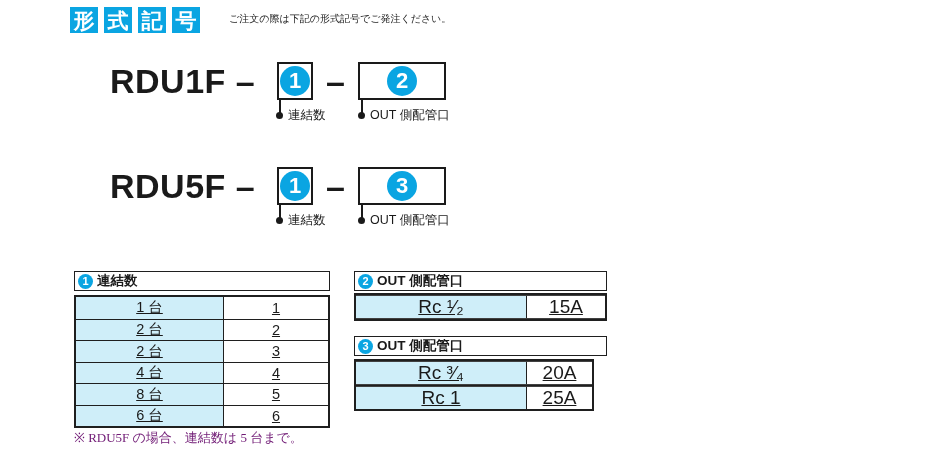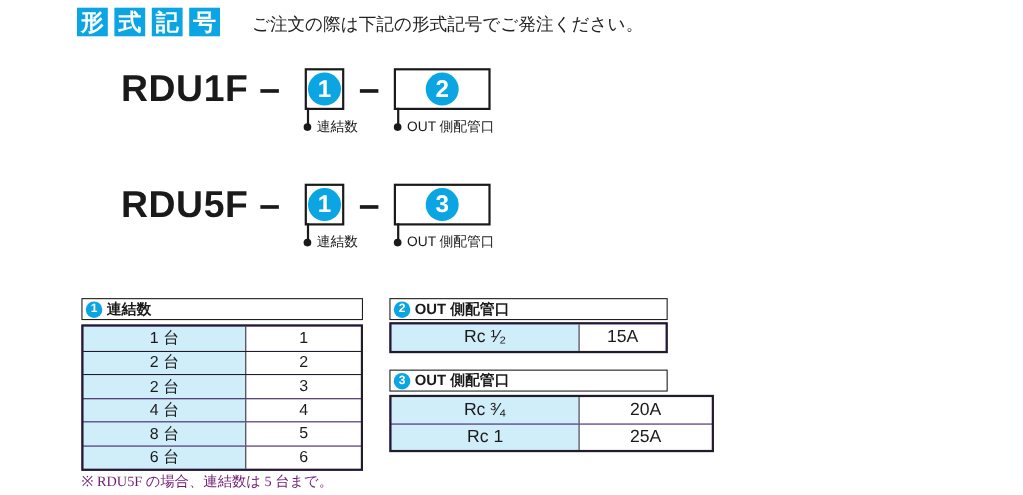--- a/index.html
+++ b/index.html
@@ -14,21 +14,21 @@
     font-family:"Liberation Sans","DejaVu Sans",sans-serif;color:var(--ink);
   }
   
   .badge{position:absolute;left:70px;top:7px;display:flex;gap:6px;}
   .badge-char{
     width:28px;height:26px;background:var(--accent);color:#fff;
     display:flex;align-items:center;justify-content:center;
     font-size:21px;font-weight:bold;line-height:1;
   }
   .desc{
-    position:absolute;left:229px;top:12px;font-size:16px;color:#222;
+    position:absolute;left:229px;top:12px;font-size:10px;color:#222;
     font-family:"Liberation Serif","DejaVu Serif",serif;
   }
   
   .diagram{position:absolute;left:110px;width:380px;height:64px;}
   .diagram .model{
     position:absolute;left:0;top:0;height:38px;line-height:38px;
     font-size:34px;font-weight:bold;letter-spacing:.5px;white-space:nowrap;
   }
   .slot{
     position:absolute;top:0;height:38px;background:#fff;border:2px solid var(--ink);
@@ -59,31 +59,31 @@
   .thead{
     position:absolute;height:20px;background:#fff;border:1px solid var(--border);
     box-sizing:border-box;display:flex;align-items:center;gap:4px;padding-left:3px;
   }
   .hcircle{
     width:15px;height:15px;border-radius:50%;background:var(--accent);color:#fff;
     display:flex;align-items:center;justify-content:center;
     font-size:11px;font-weight:bold;line-height:1;flex:0 0 auto;
   }
   .htitle{font-size:13.5px;font-weight:bold;white-space:nowrap;}
-  .tbl{position:absolute;border:2px solid var(--border);box-sizing:border-box;background:#6d28d9;}
+  .tbl{position:absolute;border:2px solid var(--border);box-sizing:border-box;background:#404040;text-decoration:underline;}
   .trow{display:flex;box-sizing:border-box;}
   .trow + .trow{border-top:1px solid var(--border);}
   .trow .c1{
     background:var(--cell);border-right:1px solid var(--border);box-sizing:border-box;
     display:flex;align-items:center;justify-content:center;
   }
   .trow .c2{flex:1;display:flex;align-items:center;justify-content:center;background:#fff;}
   .tbl1 .trow{height:21.5px;font-size:14.5px;}
   .tbl1 .c1{width:148px;}
-  .tbl23 .trow{height:24px;font-size:16px;}
+  .tbl23 .trow{height:24px;font-size:19px;align-items:center;}
   .tbl23 .c1{width:171px;}
   .footnote{
     position:absolute;left:74px;top:428px;font-size:13px;color:#701a75;
     font-family:"Liberation Serif","DejaVu Serif",serif;
   }
 </style>
 </head>
 <body>
 
 <div class="canvas">
@@ -170,21 +170,21 @@
     <div class="trow">
       <div class="c1">Rc ¹⁄₂</div>
       <div class="c2">15A</div>
     </div>
   </div>
 
   <div class="thead" style="left:354px;top:336px;width:253px;">
     <span class="hcircle">3</span>
     <span class="htitle">OUT 側配管口</span>
   </div>
-  <div class="tbl tbl23" style="left:354px;top:359px;width:295px;">
+  <div class="tbl tbl23" style="left:354px;top:359px;width:240px;">
     <div class="trow">
       <div class="c1">Rc ³⁄₄</div>
       <div class="c2">20A</div>
     </div>
     <div class="trow">
       <div class="c1">Rc 1</div>
       <div class="c2">25A</div>
     </div>
   </div>
 

